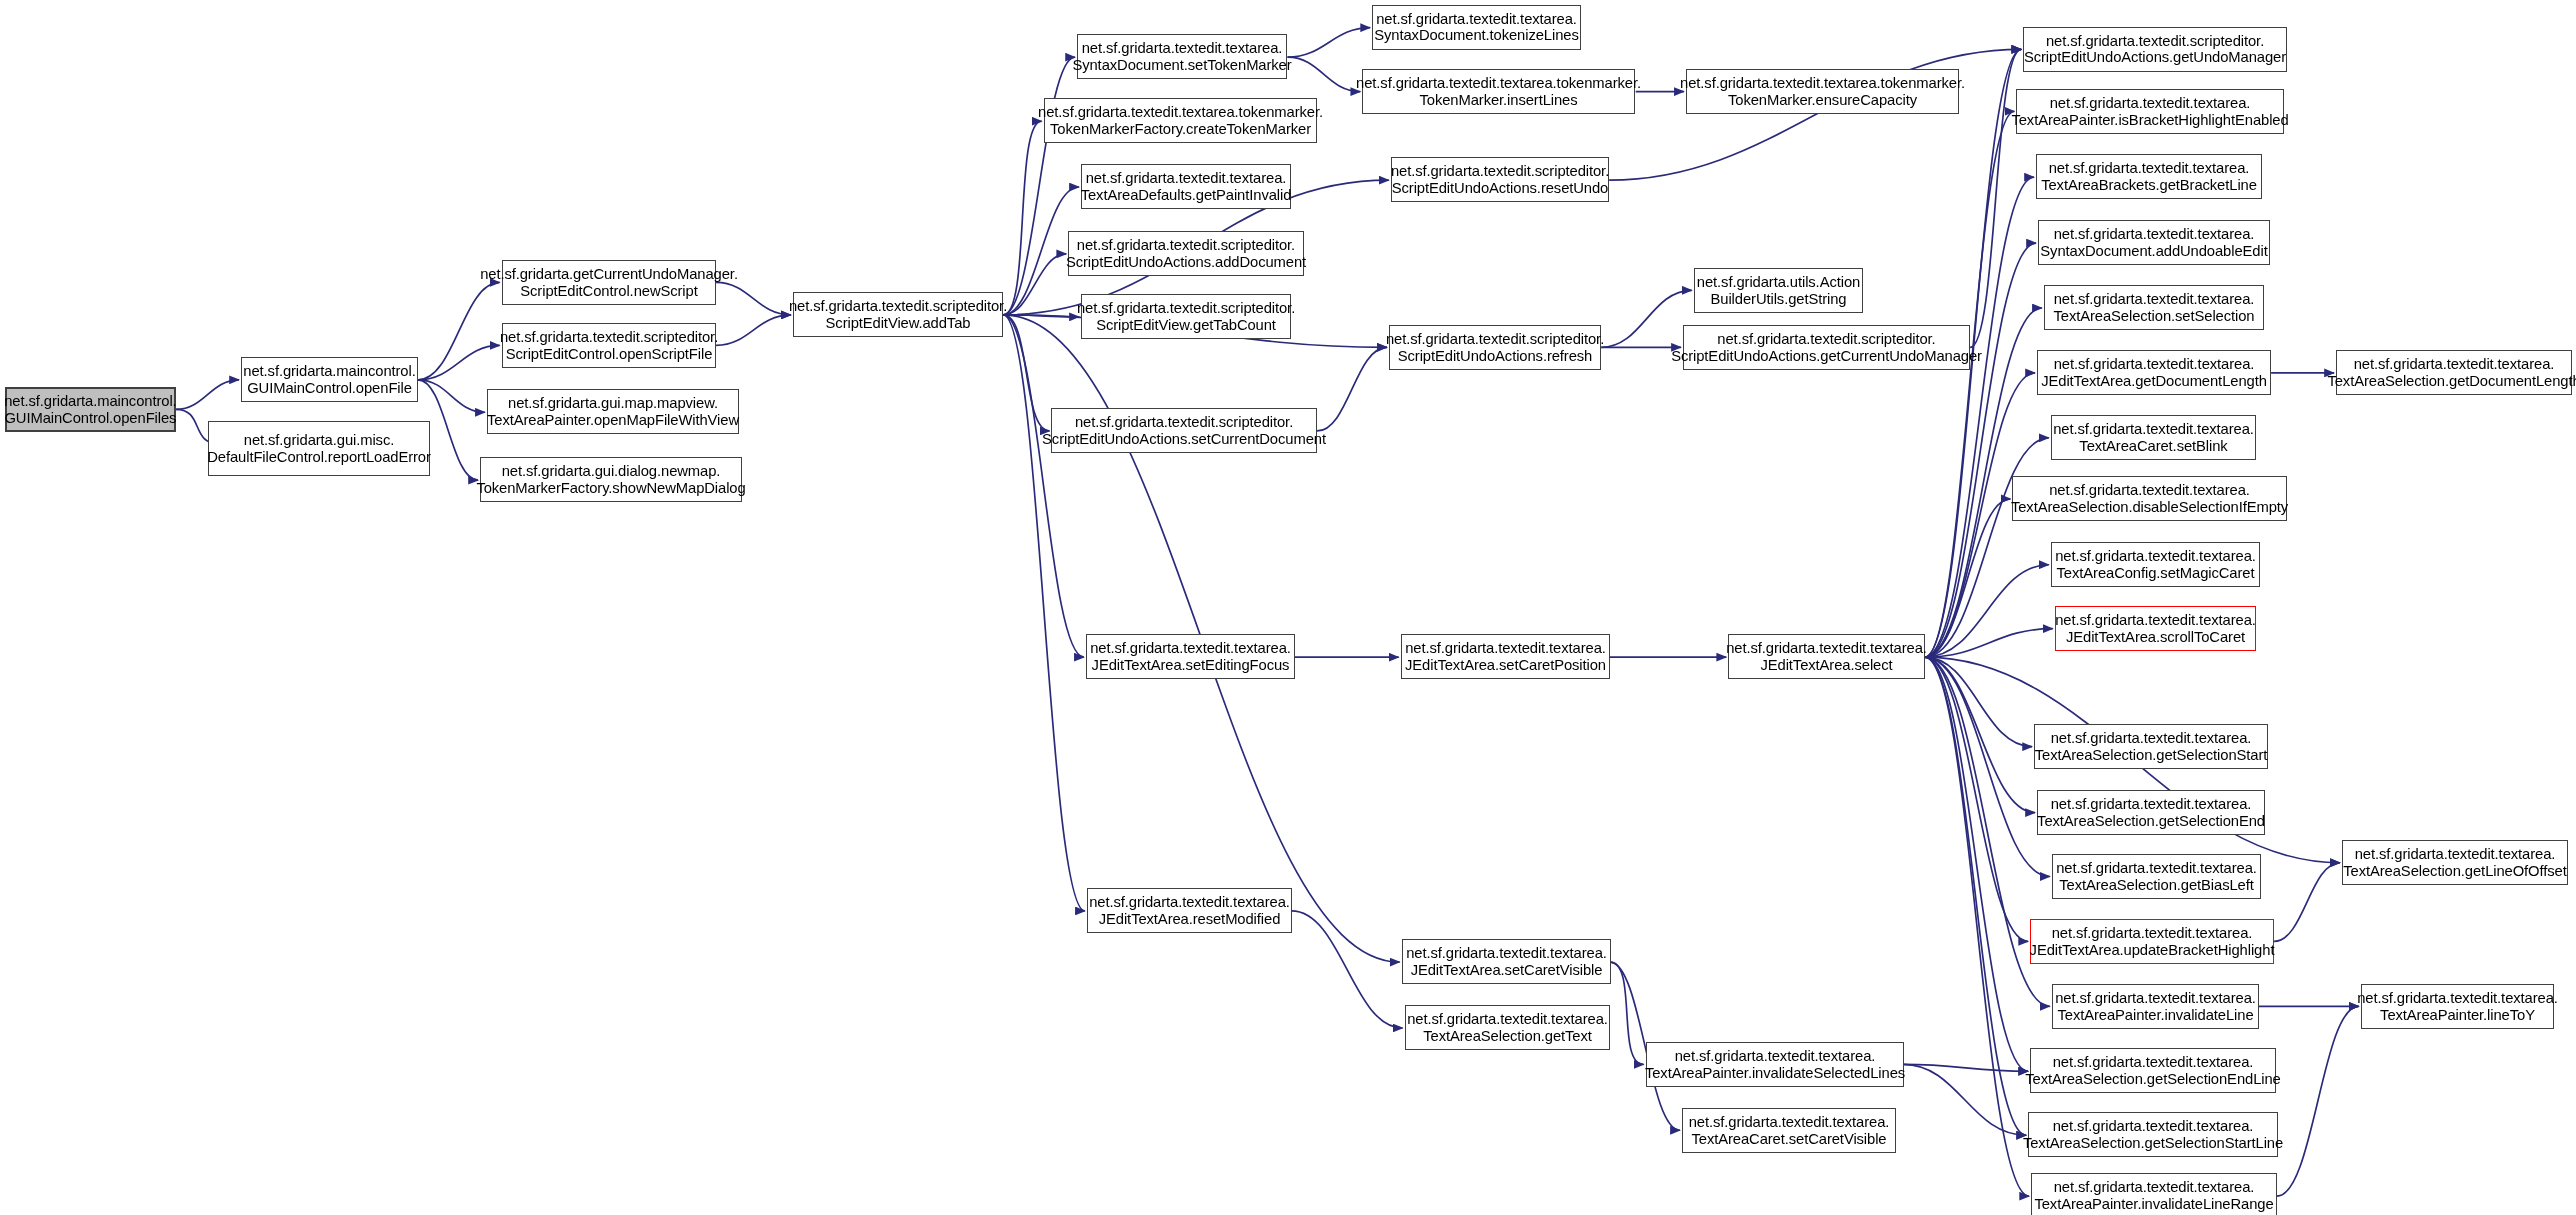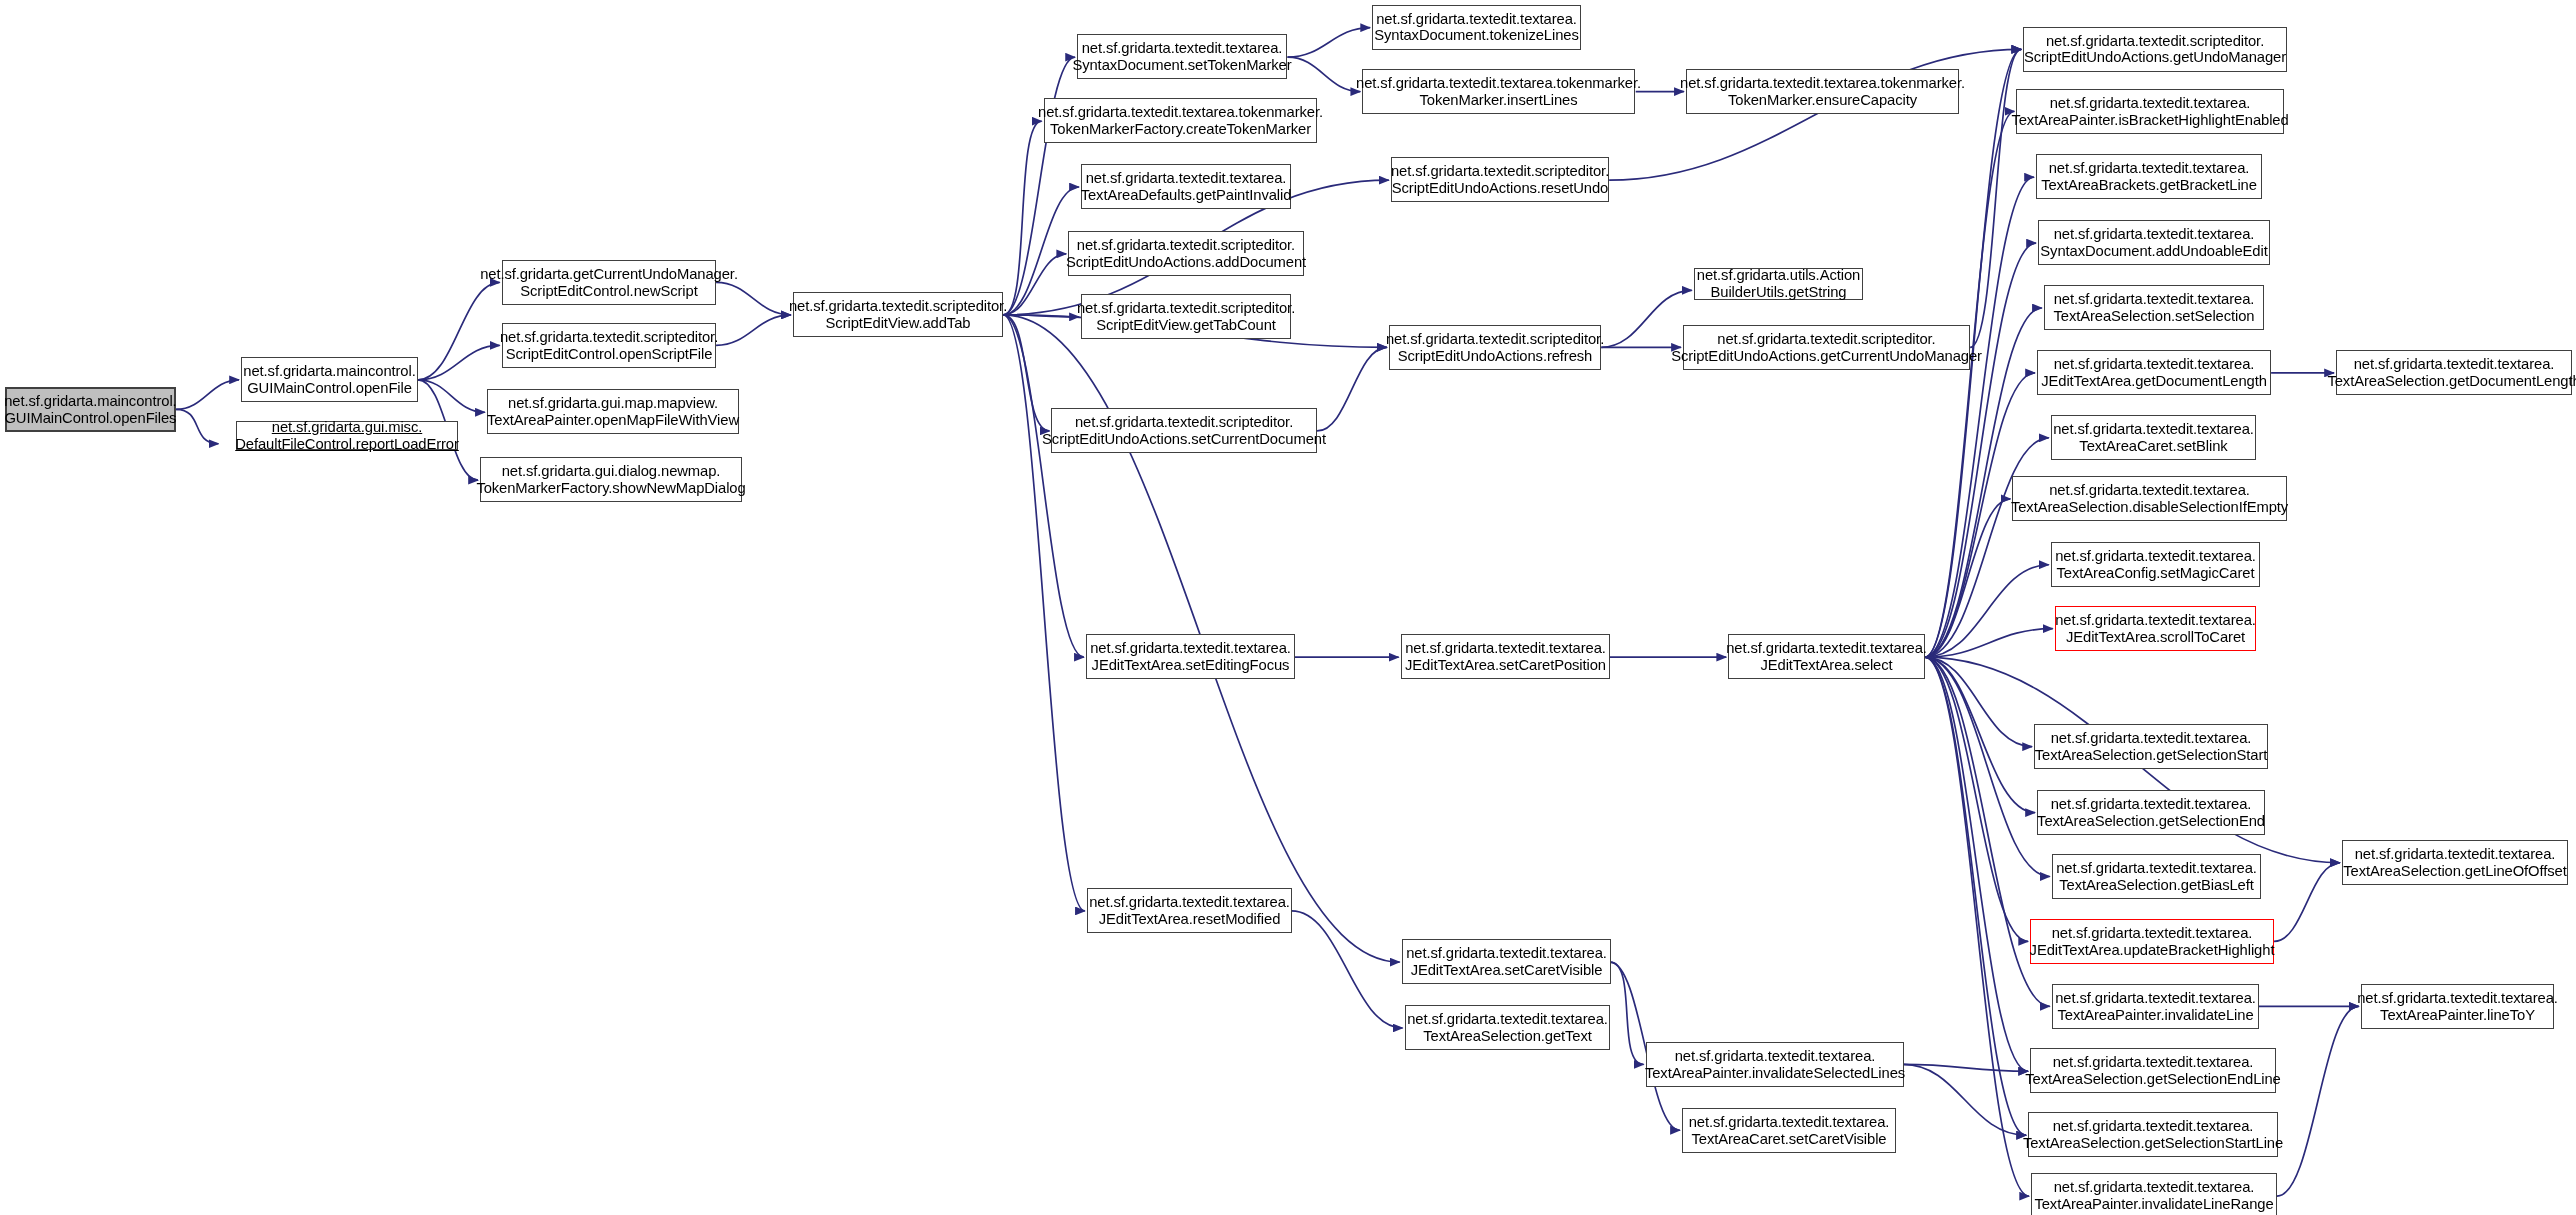--- a/index.html
+++ b/index.html
@@ -83,21 +83,21 @@
         <path d="M1637,978 C1668.95,978 1676.05,1149 1708,1149" marker-end="url(#ah)"></path>
         <path d="M1935,1082 C1992.15,1082 2004.85,1089 2062,1089" marker-end="url(#ah)"></path>
         <path d="M1935,1082 C1991.25,1082 2003.75,1154 2060,1154" marker-end="url(#ah)"></path>
       </g>
   </svg>
   <div id="node-layer">
       <div class="node root" style="left: 4.9px; top: 387px; width: 171px; height: 45px;">net.sf.gridarta.maincontrol.
 GUIMainControl.openFiles</div>
       <div class="node" style="left: 241px; top: 357px; width: 177px; height: 45px;">net.sf.gridarta.maincontrol.
 GUIMainControl.openFile</div>
-      <div class="node" style="left: 236px; top: 421px; width: 222px; height: 29px; text-decoration: underline;">net.sf.gridarta.gui.misc.
+      <div class="node" style="left: 208px; top: 421px; width: 222px; height: 55px;">net.sf.gridarta.gui.misc.
 DefaultFileControl.reportLoadError</div>
       <div class="node" style="left: 502px; top: 260px; width: 214px; height: 45px;">net.sf.gridarta.getCurrentUndoManager.
 ScriptEditControl.newScript</div>
       <div class="node" style="left: 502px; top: 323px; width: 214px; height: 45px;">net.sf.gridarta.textedit.scripteditor.
 ScriptEditControl.openScriptFile</div>
       <div class="node" style="left: 487px; top: 389px; width: 252px; height: 45px;">net.sf.gridarta.gui.map.mapview.
 TextAreaPainter.openMapFileWithView</div>
       <div class="node" style="left: 480px; top: 457px; width: 262px; height: 45px;">net.sf.gridarta.gui.dialog.newmap.
 TokenMarkerFactory.showNewMapDialog</div>
       <div class="node" style="left: 793px; top: 292px; width: 210px; height: 45px;">net.sf.gridarta.textedit.scripteditor.
@@ -115,21 +115,21 @@
       <div class="node" style="left: 1051px; top: 408px; width: 266px; height: 45px;">net.sf.gridarta.textedit.scripteditor.
 ScriptEditUndoActions.setCurrentDocument</div>
       <div class="node" style="left: 1372px; top: 4.9px; width: 209px; height: 45px;">net.sf.gridarta.textedit.textarea.
 SyntaxDocument.tokenizeLines</div>
       <div class="node" style="left: 1362px; top: 69px; width: 273px; height: 45px;">net.sf.gridarta.textedit.textarea.tokenmarker.
 TokenMarker.insertLines</div>
       <div class="node" style="left: 1391px; top: 157px; width: 218px; height: 45px;">net.sf.gridarta.textedit.scripteditor.
 ScriptEditUndoActions.resetUndo</div>
       <div class="node" style="left: 1686px; top: 69px; width: 273px; height: 45px;">net.sf.gridarta.textedit.textarea.tokenmarker.
 TokenMarker.ensureCapacity</div>
-      <div class="node" style="left: 1694px; top: 268px; width: 169px; height: 32px;">net.sf.gridarta.utils.Action
+      <div class="node" style="left: 1694px; top: 268px; width: 169px; height: 45px;">net.sf.gridarta.utils.Action
 BuilderUtils.getString</div>
       <div class="node" style="left: 1389px; top: 325px; width: 212px; height: 45px;">net.sf.gridarta.textedit.scripteditor.
 ScriptEditUndoActions.refresh</div>
       <div class="node" style="left: 1683px; top: 325px; width: 287px; height: 45px;">net.sf.gridarta.textedit.scripteditor.
 ScriptEditUndoActions.getCurrentUndoManager</div>
       <div class="node" style="left: 2023px; top: 26.6px; width: 264px; height: 45px;">net.sf.gridarta.textedit.scripteditor.
 ScriptEditUndoActions.getUndoManager</div>
       <div class="node" style="left: 2016px; top: 89px; width: 268px; height: 45px;">net.sf.gridarta.textedit.textarea.
 TextAreaPainter.isBracketHighlightEnabled</div>
       <div class="node" style="left: 2036px; top: 154px; width: 226px; height: 45px;">net.sf.gridarta.textedit.textarea.

